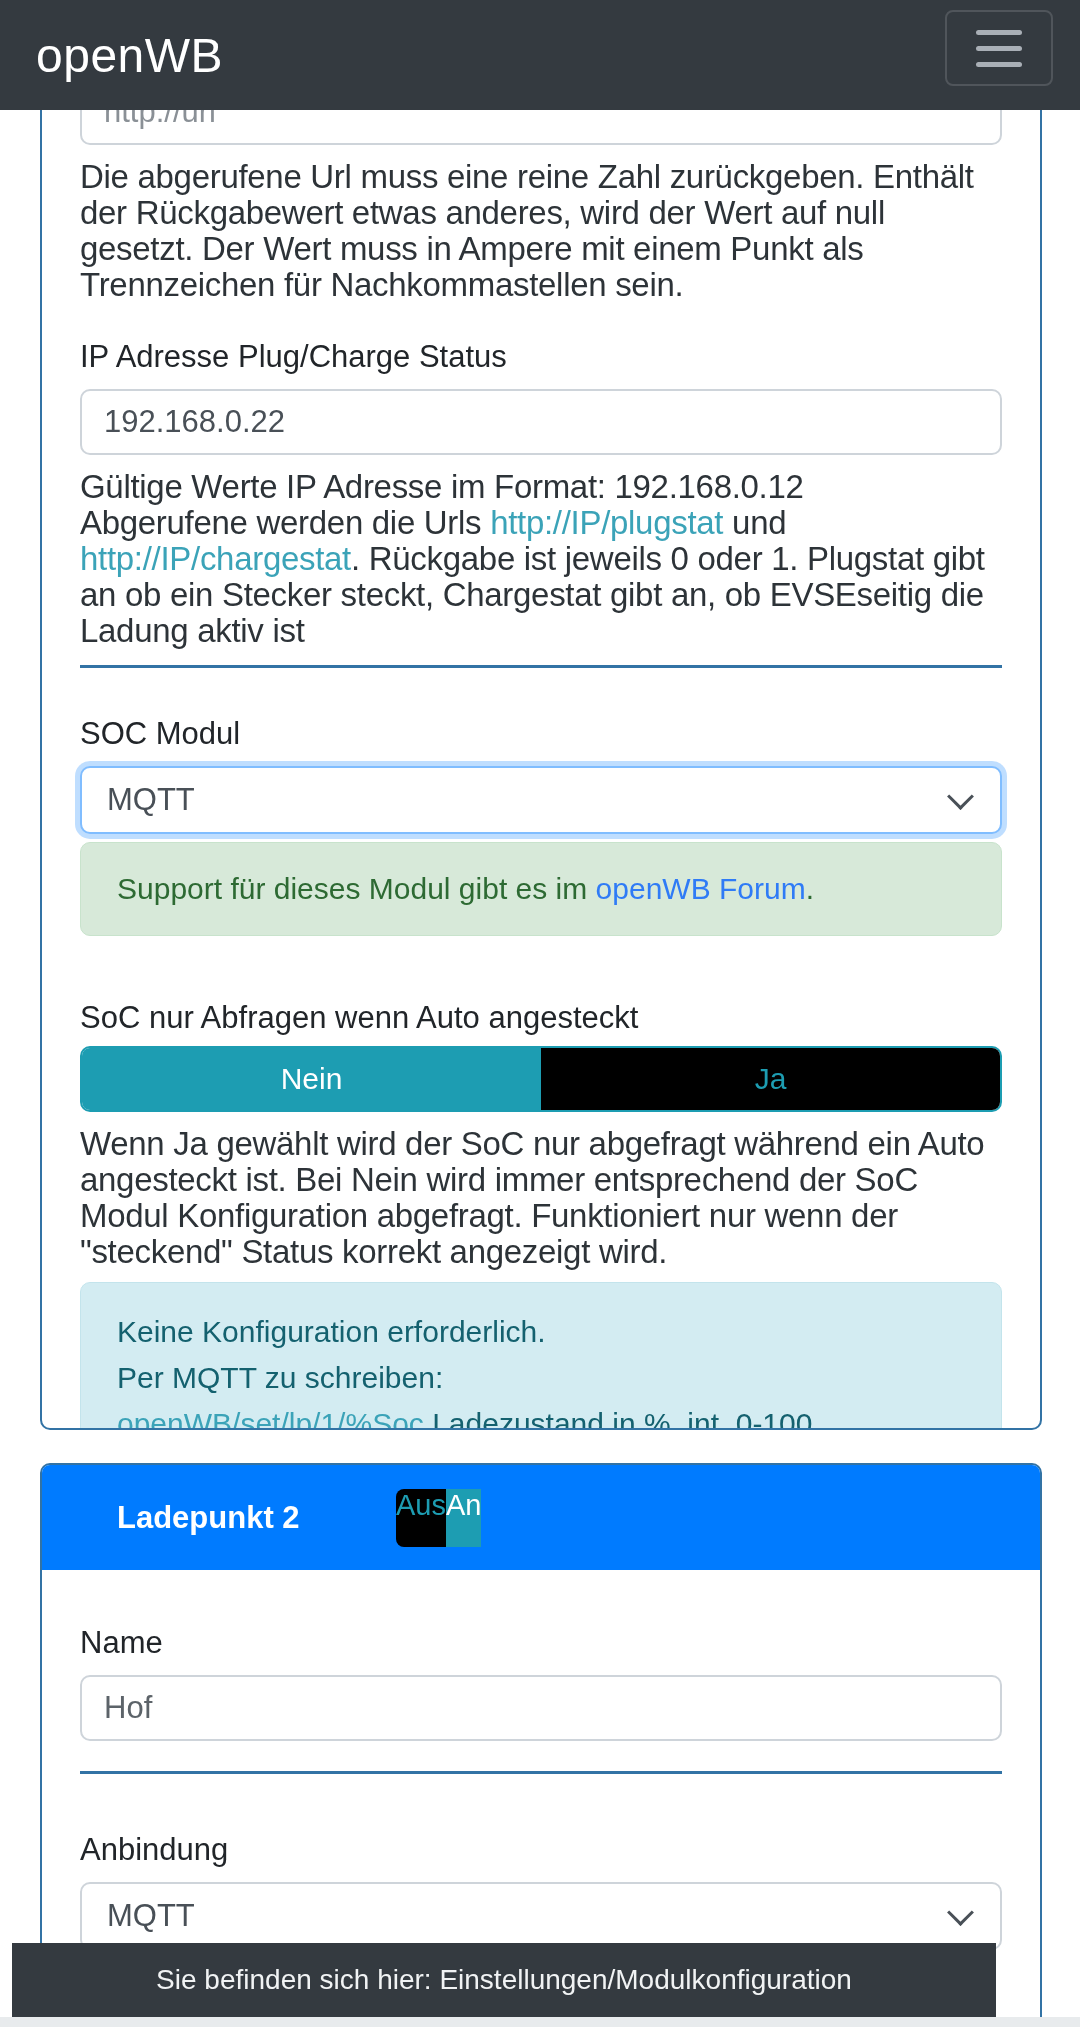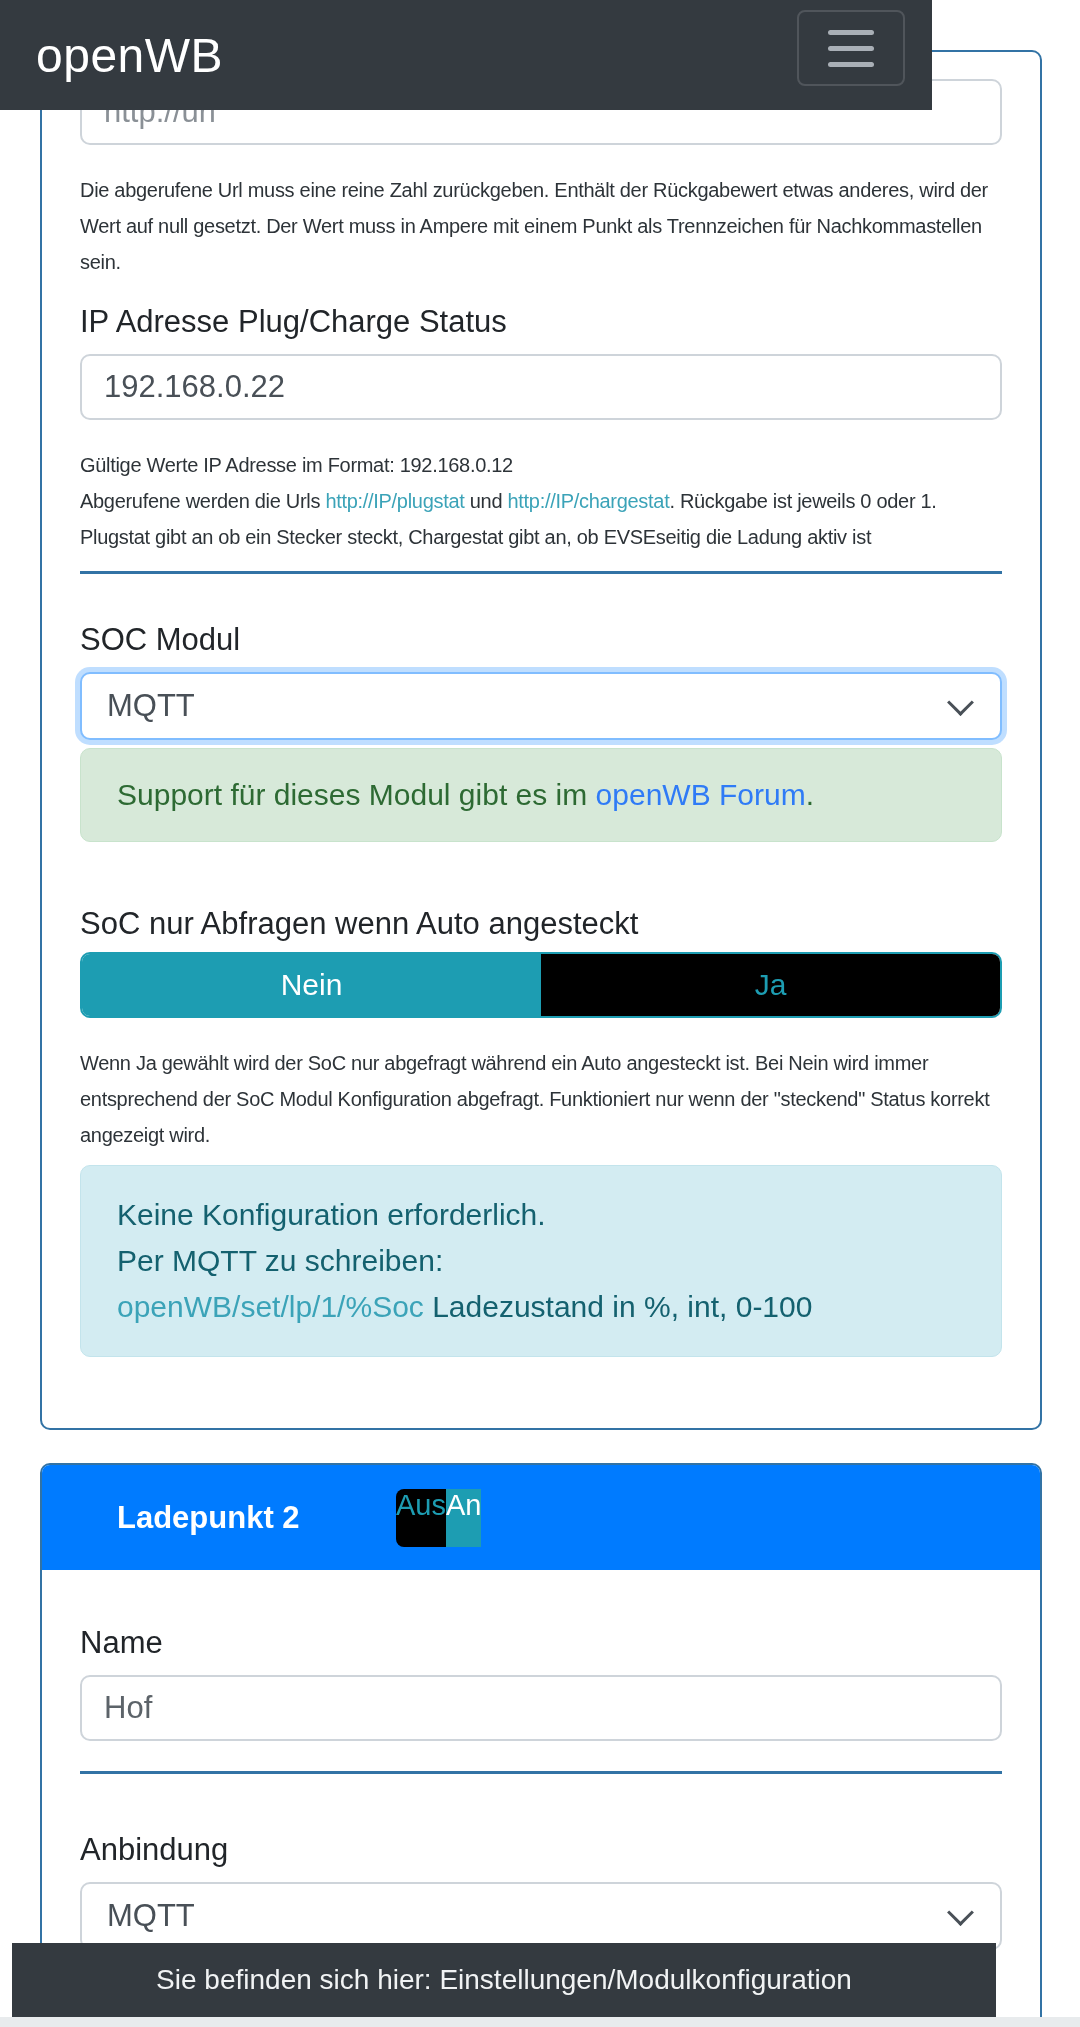--- a/index.html
+++ b/index.html
@@ -4,21 +4,21 @@
 <style>
   html,body{margin:0;padding:0;}
   body{
     width:1080px;height:2027px;position:relative;overflow:hidden;
     background:#ffffff;
     font-family:"Liberation Sans", sans-serif;
     -webkit-font-smoothing:antialiased;
   }
   
   .navbar{
-    position:absolute;left:0;top:0;width:932px;height:110px;
+    position:absolute;left:0;top:0;width:1080px;height:110px;
     background:#343a40;z-index:30;text-align:center;
   }
   .brand{
     position:absolute;left:36px;top:50%;transform:translateY(-50%);
     color:#ffffff;font-size:48px;font-weight:400;letter-spacing:0.5px;
   }
   .menu-btn{
     position:absolute;right:27px;top:10px;width:104px;height:72px;
     border:2px solid rgba(255,255,255,0.14);border-radius:8px;
     background:transparent;display:flex;flex-direction:column;
@@ -39,26 +39,26 @@
     display:block;width:100%;height:66px;box-sizing:border-box;
     border:2px solid #ced4da;border-radius:10px;background:#fff;
     padding:0 22px;font-family:Liberation Sans, sans-serif;
     font-size:31px;color:#495057;outline:none;
   }
   .tinput::placeholder{color:#8a9096;opacity:1;}
   .input-url{margin-top:27px;}
   .input-ip{margin-top:14px;}
   .input-name{margin-top:14px;color:#5c6369;}
   .help{
-    margin-top:27px;font-size:20px;line-height:36px;color:#2d3338;
+    margin-top:14px;font-size:33px;line-height:36px;color:#2d3338;
     letter-spacing:-0.3px;
   }
   .help a, .link-teal{color:#3ba3b8;text-decoration:none;cursor:pointer;}
   .flabel{font-size:31px;color:#212529;line-height:36px;}
-  .mt-label{margin-top:24px;}
+  .mt-label{margin-top:36px;}
   .divider{
     border:none;border-top:3px solid #3273a5;margin:16px 0 0 0;
   }
   .select{
     position:relative;margin-top:14px;height:68px;box-sizing:border-box;
     border:2px solid #ced4da;border-radius:10px;background:#fff;
     display:flex;align-items:center;padding:0 25px;
     font-size:31px;color:#495057;cursor:pointer;
   }
   .select.focused{

